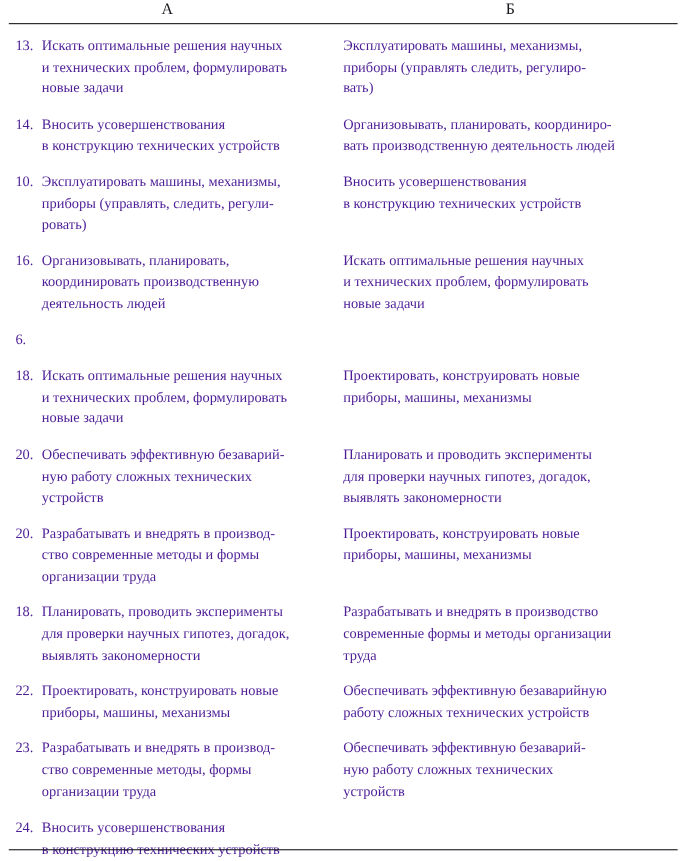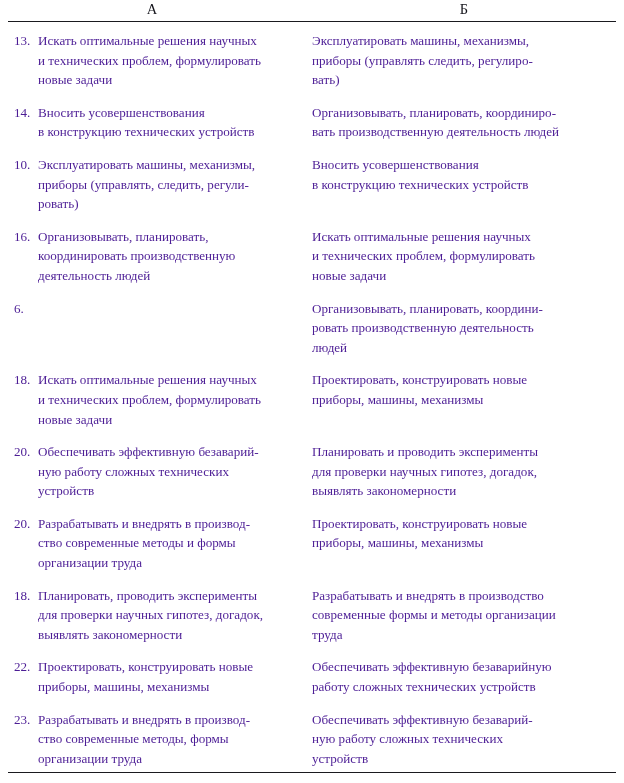--- a/index.html
+++ b/index.html
@@ -175,25 +175,20 @@
         <span class="cell-text">Искать оптимальные решения научных
 и технических проблем, формулировать
 новые задачи</span>
       </div>
     </div>
 
     <div class="row">
       <div class="cell col-a">
         <span class="row-number">6.</span>
       </div>
-      <div class="cell col-b">
-        <span class="cell-text">Организовывать, планировать, координи-
-ровать производственную деятельность
-людей</span>
-      </div>
     </div>
 
     <div class="row">
       <div class="cell col-a">
         <span class="row-number">18.</span>
         <span class="row-text">Искать оптимальные решения научных
 и технических проблем, формулировать
 новые задачи</span>
       </div>
       <div class="cell col-b">

